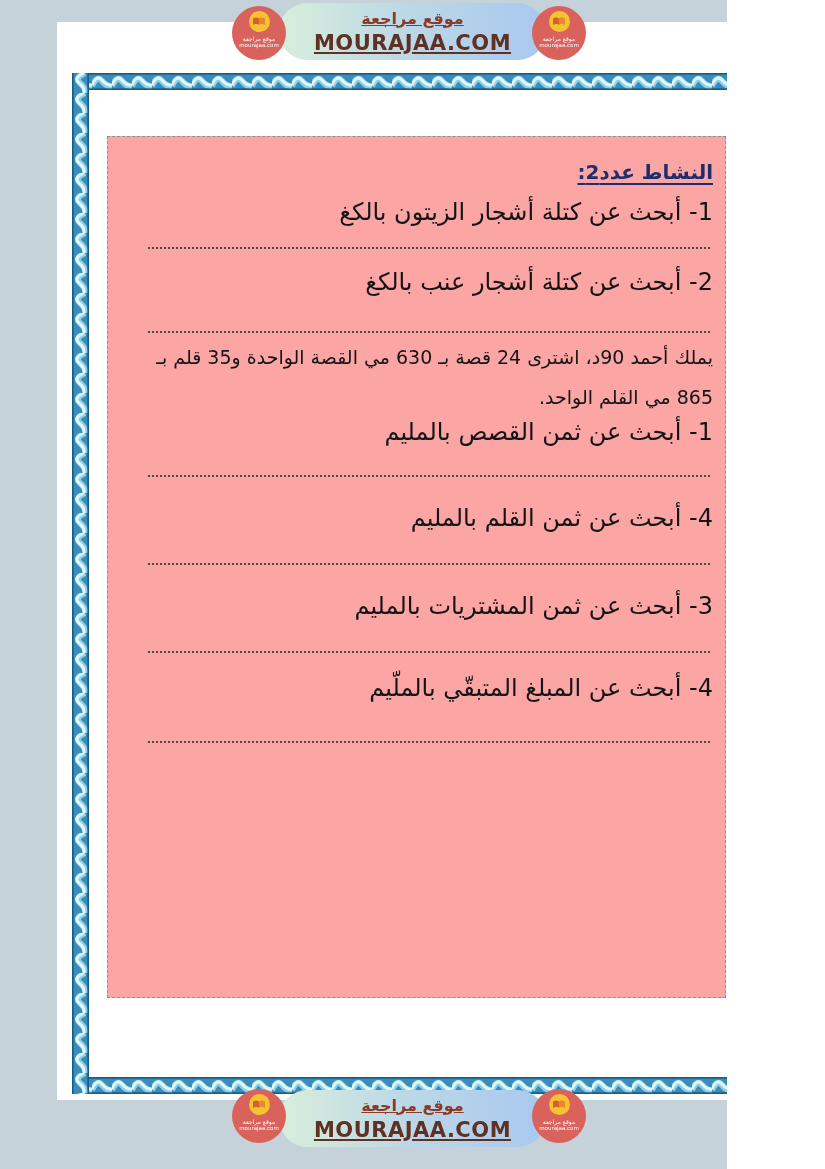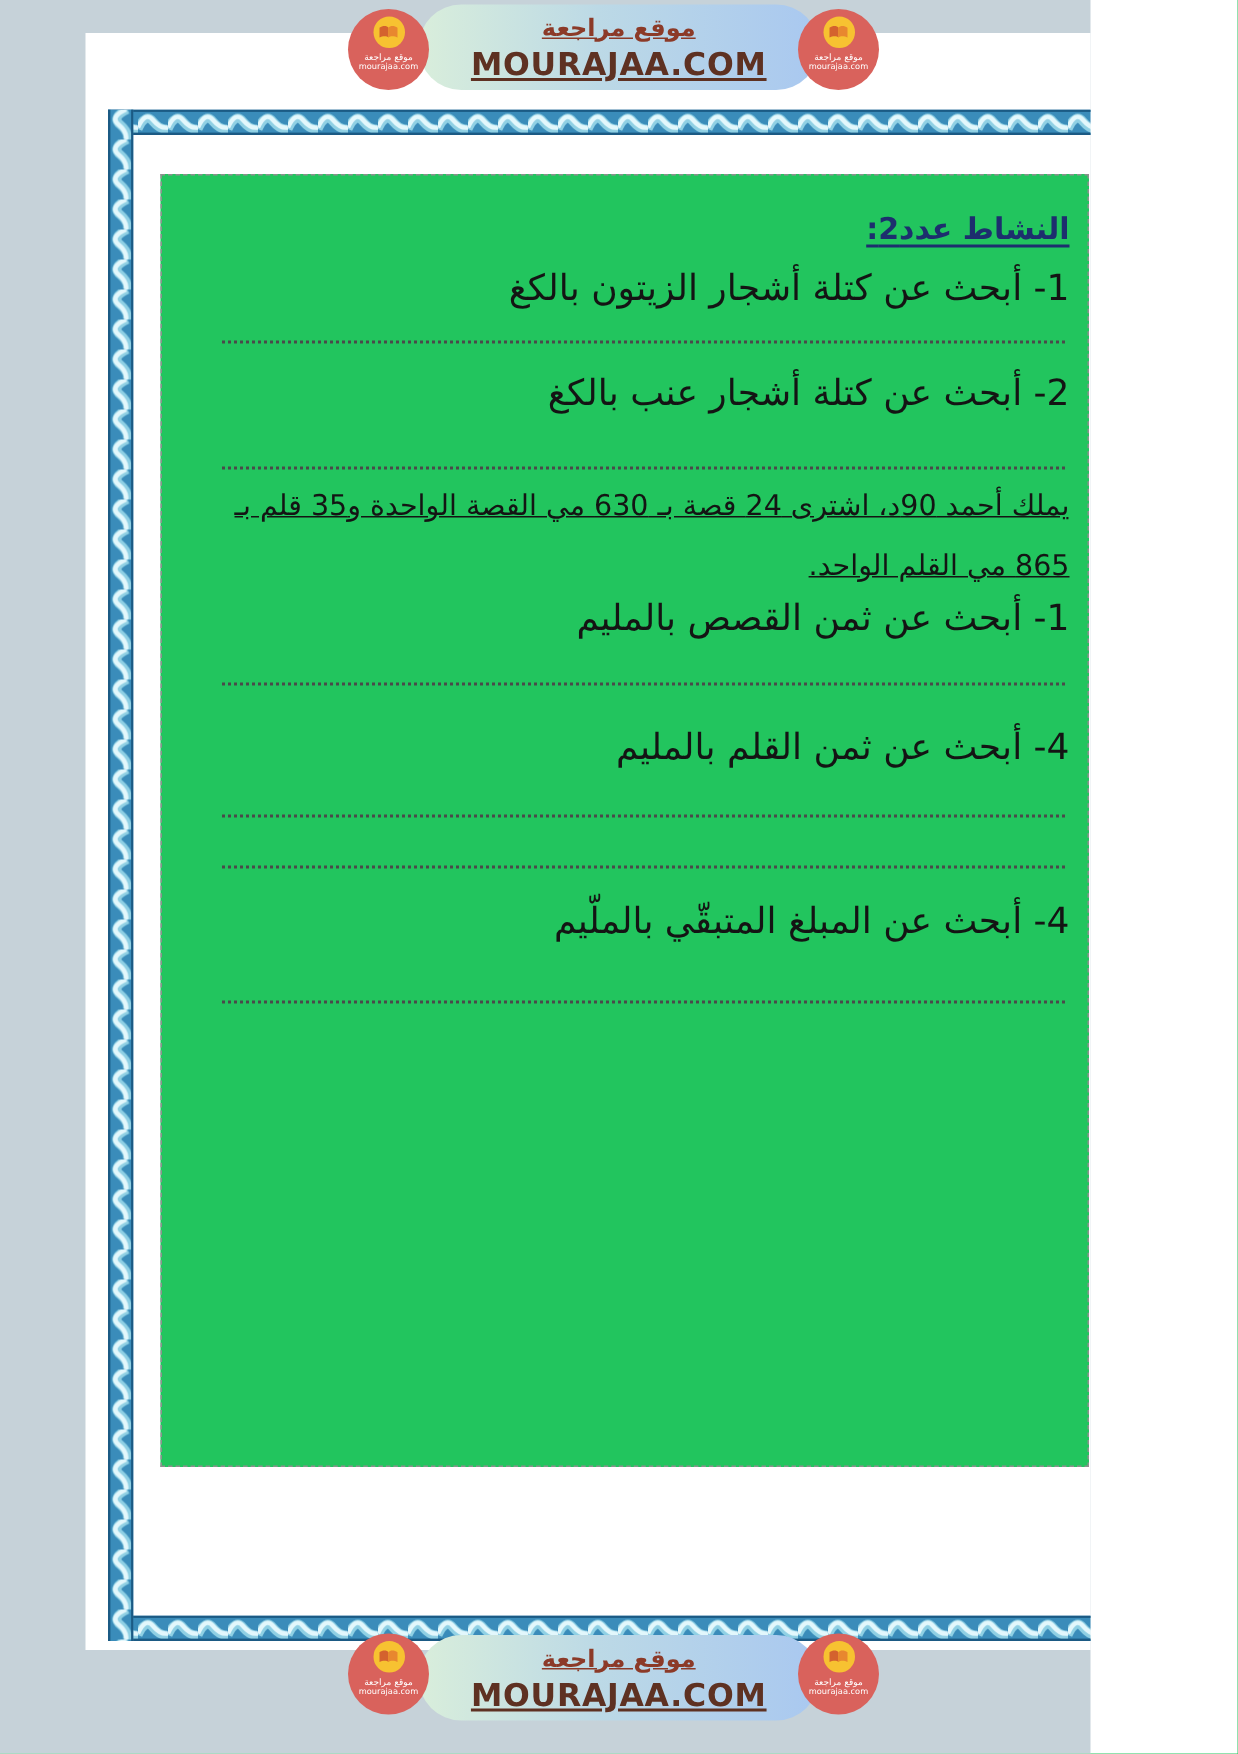--- a/index.html
+++ b/index.html
@@ -5,28 +5,28 @@
   html,body{margin:0;padding:0;}
   body{font-family:"DejaVu Sans",sans-serif;}
   .page{position:relative;width:727px;height:1169px;background:#c6d2d9;overflow:hidden;}
   .right-strip{position:absolute;left:797px;top:0;width:28px;height:1169px;background:#d3dce2;}
   .paper{position:absolute;left:57px;top:22px;width:712px;height:1078px;background:#ffffff;}
   .b-strip{position:absolute;display:block;}
   .b-top{left:72px;top:73px;}
   .b-bottom{left:72px;top:1077px;}
   .b-left{left:72px;top:73px;}
   .b-right{left:733px;top:73px;}
-  .dashed-box{position:absolute;left:107px;top:116px;width:619px;height:862px;
+  .dashed-box{position:absolute;left:107px;top:136px;width:619px;height:862px;
     border:1.5px dashed #8f8f8f;box-sizing:border-box;padding:14px 12px 0 12px;
-    direction:rtl;text-align:right;background:#22c55e;}
+    direction:rtl;text-align:right;background:#fca5a5;}
   .act-heading{font-size:20px;font-weight:bold;color:#1d2e6e;
     text-decoration:underline;text-decoration-thickness:1.5px;text-underline-offset:4px;
     margin:6px 0 0;line-height:30px;}
   .statement{font-size:19px;color:#141414;line-height:42px;margin:24px 0 0;}
-  .statement.second{line-height:40px;margin-top:4px;text-decoration:underline;}
+  .statement.second{line-height:40px;margin-top:4px;}
   .q{font-size:24px;color:#141414;line-height:26px;}
   .ans{border-bottom:2.2px dotted #4a4a4a;height:0;margin-right:3px;margin-left:28px;}
   
   .pill{position:absolute;left:279px;width:267px;height:57px;border-radius:29px;
     background:linear-gradient(90deg,#d9eedb 0%,#bcd9e6 45%,#a9c8f0 100%);
     display:flex;flex-direction:column;align-items:center;justify-content:center;z-index:2;}
   .pill .ar{font-size:16px;font-weight:bold;color:#8c3a28;text-decoration:underline;line-height:22px;}
   .pill .latin{font-size:21px;font-weight:bold;color:#5e3122;text-decoration:underline;
     letter-spacing:0.5px;line-height:26px;}
   .logo{position:absolute;width:54px;height:54px;border-radius:50%;background:#d9625c;
@@ -117,20 +117,21 @@
     <div class="ans" style="margin-top:36px"></div>
 
     <p class="statement second">يملك أحمد 90د، اشترى 24 قصة بـ 630 مي القصة الواحدة و35 قلم بـ 865 مي القلم الواحد.</p>
 
     <div class="q" style="margin-top:2px">1- أبحث عن ثمن القصص بالمليم</div>
     <div class="ans" style="margin-top:30px"></div>
 
     <div class="q" style="margin-top:28px">4- أبحث عن ثمن القلم بالمليم</div>
     <div class="ans" style="margin-top:32px"></div>
 
+    <div class="q" style="margin-top:28px">3- أبحث عن ثمن المشتريات بالمليم</div>
     <div class="ans" style="margin-top:32px"></div>
 
     <div class="q" style="margin-top:22px">4- أبحث عن المبلغ المتبقّي بالملّيم</div>
     <div class="ans" style="margin-top:40px"></div>
 
   </div>
 
   <div class="pill ftr-pill">
     <span class="ar">موقع مراجعة</span>
     <span class="latin">MOURAJAA.COM</span>

